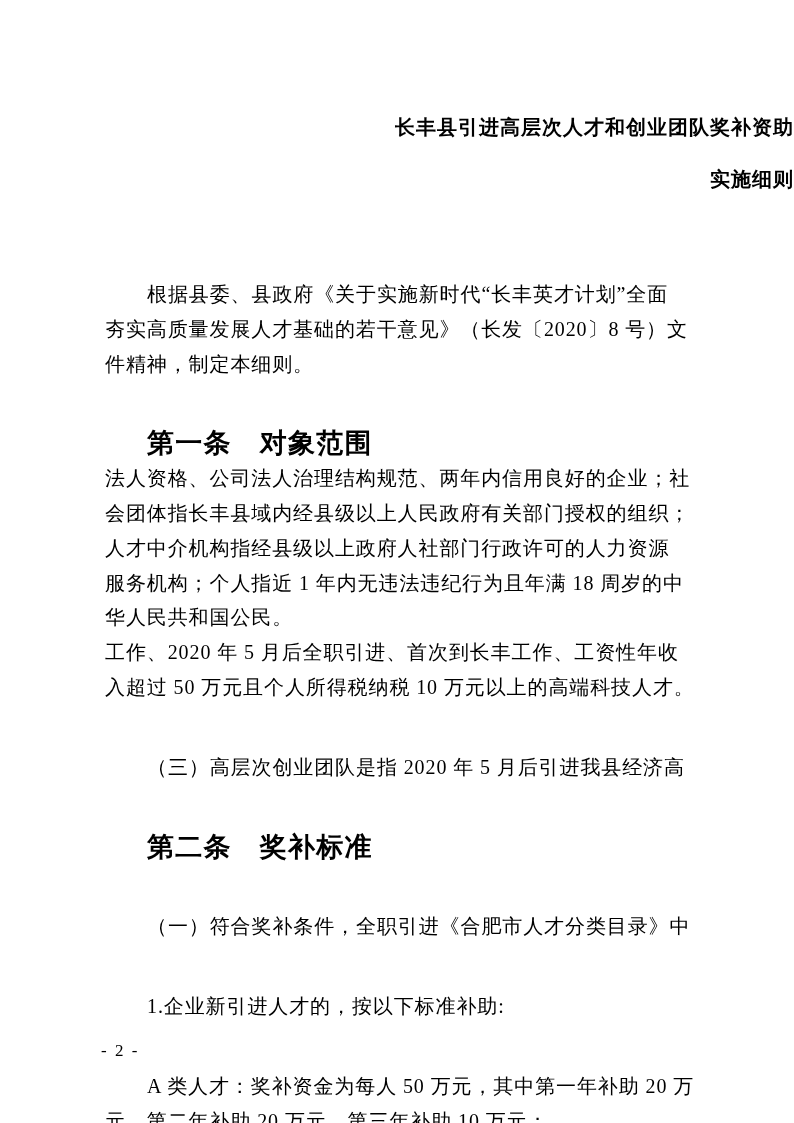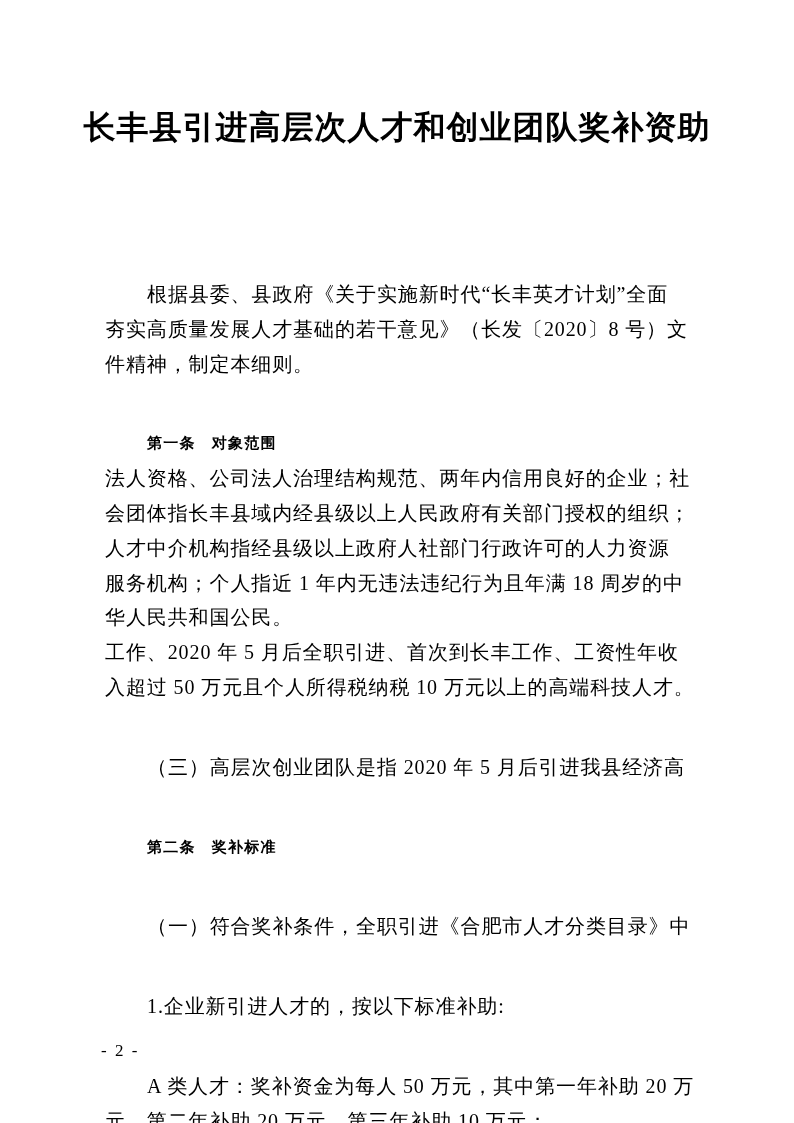--- a/index.html
+++ b/index.html
@@ -14,23 +14,23 @@
     background: #ffffff;
     color: #000000;
     font-family: "Liberation Serif", "DejaVu Serif", serif;
     overflow: hidden;
   }
   .doc-title {
     position: absolute;
     top: 101px;
     left: 0;
     width: 794px;
-    text-align: center;
+    text-align: right;
     font-weight: bold;
-    font-size: 32px;
+    font-size: 20px;
     line-height: 52px;
     letter-spacing: 1px;
     white-space: nowrap;
   }
   .doc-lines {
     position: absolute;
     left: 105px;
     top: 232px;
     width: 600px;
     font-size: 20px;
@@ -41,39 +41,40 @@
   .doc-line {
     height: 34.8px;
   }
   .doc-line.indent {
     padding-left: 42px;
     margin-top: 45px;
   }
   .doc-line.heading {
     font-family: "Liberation Sans", "DejaVu Sans", sans-serif;
     font-weight: bold;
-    font-size: 15px;
+    font-size: 27px;
     letter-spacing: 1.2px;
   }
   .page-number {
     position: absolute;
     left: 101px;
     top: 1041px;
     font-size: 17px;
     letter-spacing: 2px;
     white-space: nowrap;
   }
 </style>
 </head>
 <body>
 
 <div class="page">
 
   <div class="doc-title">
     <div>长丰县引进高层次人才和创业团队奖补资助</div>
+    <div>实施细则</div>
   </div>
 
   <div class="doc-lines">
       <div class="doc-line indent">根据县委、县政府《关于实施新时代“长丰英才计划”全面</div>
       <div class="doc-line">夯实高质量发展人才基础的若干意见》（长发〔2020〕8 号）文</div>
       <div class="doc-line">件精神，制定本细则。</div>
       <div class="doc-line indent heading">第一条　对象范围</div>
       <div class="doc-line">法人资格、公司法人治理结构规范、两年内信用良好的企业；社</div>
       <div class="doc-line">会团体指长丰县域内经县级以上人民政府有关部门授权的组织；</div>
       <div class="doc-line">人才中介机构指经县级以上政府人社部门行政许可的人力资源</div>

